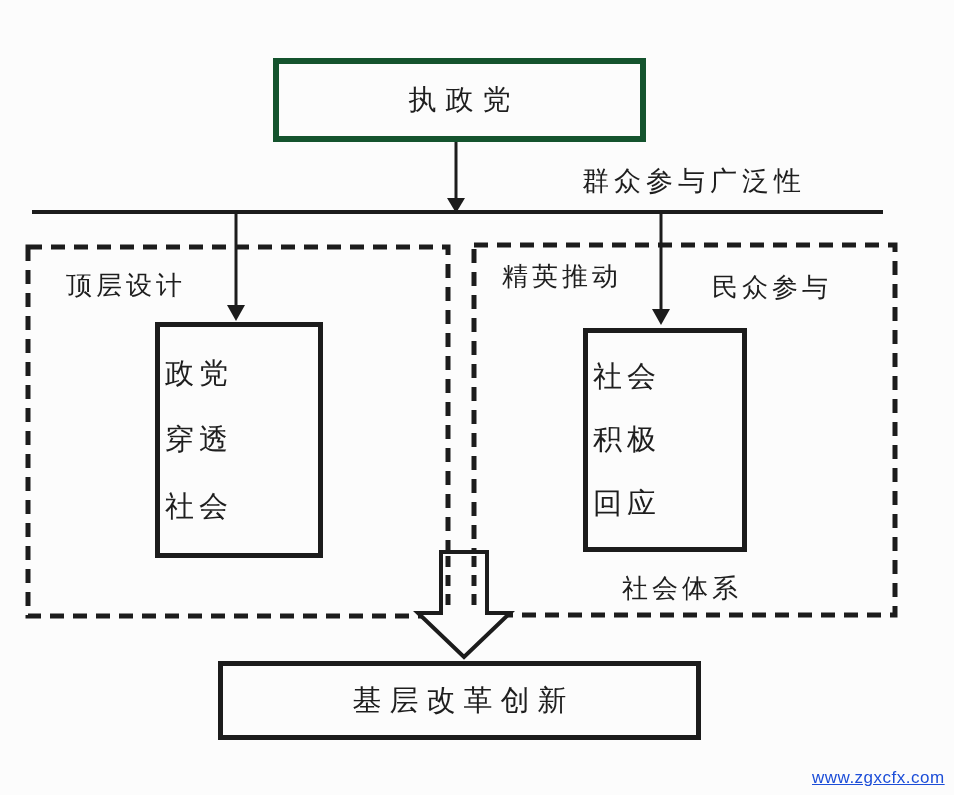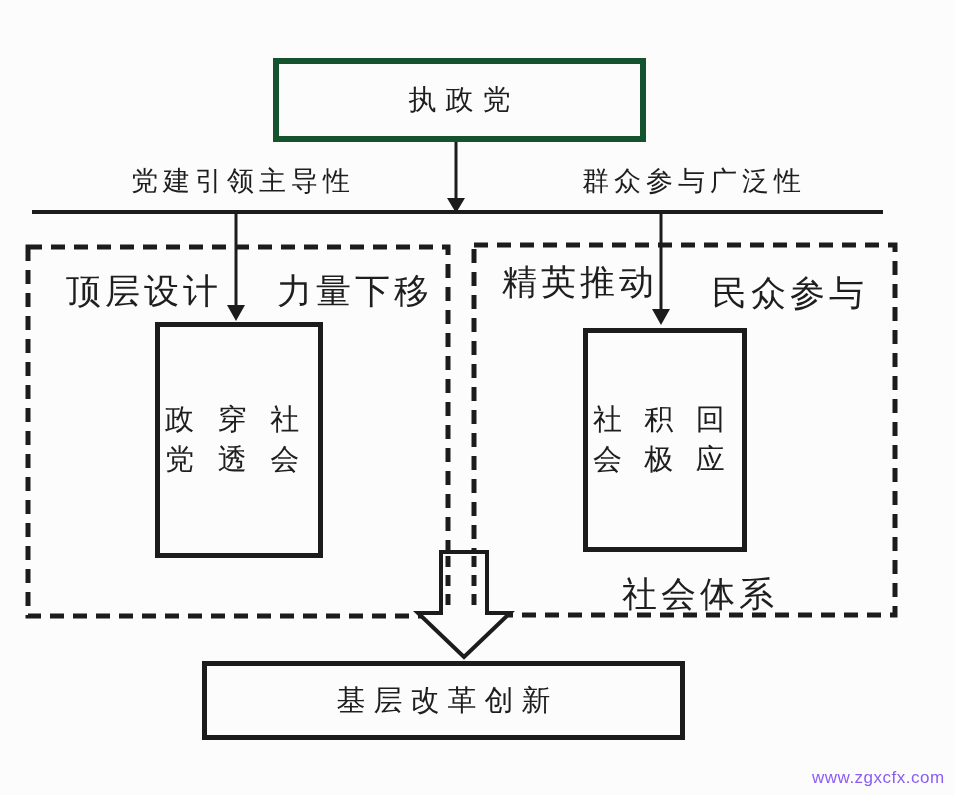--- a/index.html
+++ b/index.html
@@ -16,52 +16,52 @@
     position:absolute;z-index:2;
     display:flex;align-items:center;justify-content:center;
     background:transparent;
   }
   .top-box{
     left:273px;top:58px;width:352px;height:72px;
     border:6px solid #14532d;
     font-size:28px;letter-spacing:9px;padding-left:9px;
   }
   .bottom-box{
-    left:202px;top:661px;width:465px;height:69px;
+    left:218px;top:661px;width:465px;height:69px;
     border:5px solid #1c1c1c;
     font-size:29px;letter-spacing:8px;padding-left:8px;
   }
   .inner-box{
     z-index:2;position:absolute;
     border:5px solid #1c1c1c;
-    display:flex;flex-direction:row;
-    align-items:center;justify-content:space-evenly;
+    display:flex;flex-direction:column;
+    justify-content:space-evenly;
     font-size:29px;letter-spacing:5px;
   }
   .inner-box span{padding-left:5px;}
   .inner-left{left:155px;top:322px;width:158px;height:226px;}
   .inner-right{left:583px;top:328px;width:154px;height:214px;}
   .lbl{
     position:absolute;z-index:2;
-    font-size:35px;letter-spacing:4px;white-space:nowrap;
+    font-size:26px;letter-spacing:4px;white-space:nowrap;
   }
   .branch-lbl{font-size:27px;letter-spacing:5px;}
   .lbl-branch-left{left:131px;top:163px;}
   .lbl-branch-right{left:558px;top:163px;margin-left:24px;}
   .lbl-top-design{left:66px;top:268px;}
   .lbl-power-down{left:277px;top:268px;}
   .lbl-elite{left:502px;top:259px;}
   .lbl-public{left:689px;top:270px;margin-left:23px;}
   .lbl-bureau{left:172px;top:571px;}
   .lbl-social{left:622px;top:571px;}
   .watermark{
     position:absolute;z-index:2;
     left:812px;top:768px;
     font-family:"Liberation Sans","DejaVu Sans",sans-serif;
-    font-size:17px;color:#8b5cf6;letter-spacing:0.5px;
+    font-size:17px;color:#1d4ed8;letter-spacing:0.5px;text-decoration:underline;
   }
 </style>
 </head>
 <body>
 
 <div class="canvas">
 
   <svg class="svg-layer" width="954" height="795" viewBox="0 0 954 795">
 
     <line x1="32" y1="212" x2="883" y2="212" stroke="#1c1c1c" stroke-width="4"></line>
@@ -89,25 +89,23 @@
       <polygon points="441,552 487,552 487,613 510,613 464,657 418,613 441,613" fill="#fcfcfc" stroke="#1c1c1c" stroke-width="4" stroke-linejoin="miter"></polygon>
       <line x1="448" y1="556" x2="448" y2="611" stroke="#1c1c1c" stroke-width="5" stroke-dasharray="11,8"></line>
       <line x1="474" y1="556" x2="474" y2="611" stroke="#1c1c1c" stroke-width="5" stroke-dasharray="11,8"></line>
     </g>
   </svg>
 
   <div class="node top-box">
     <span>执政党</span>
   </div>
 
-  <div class="lbl branch-lbl lbl-branch-left">党建引领主导性</div>
   <div class="lbl branch-lbl lbl-branch-right">群众参与广泛性</div>
 
   <div class="lbl lbl-top-design">顶层设计</div>
-  <div class="lbl lbl-power-down">力量下移</div>
 
   <div class="inner-box inner-left">
     <span>政党</span>
     <span>穿透</span>
     <span>社会</span>
   </div>
 
 
   <div class="lbl lbl-elite">精英推动</div>
   <div class="lbl lbl-public">民众参与</div>

